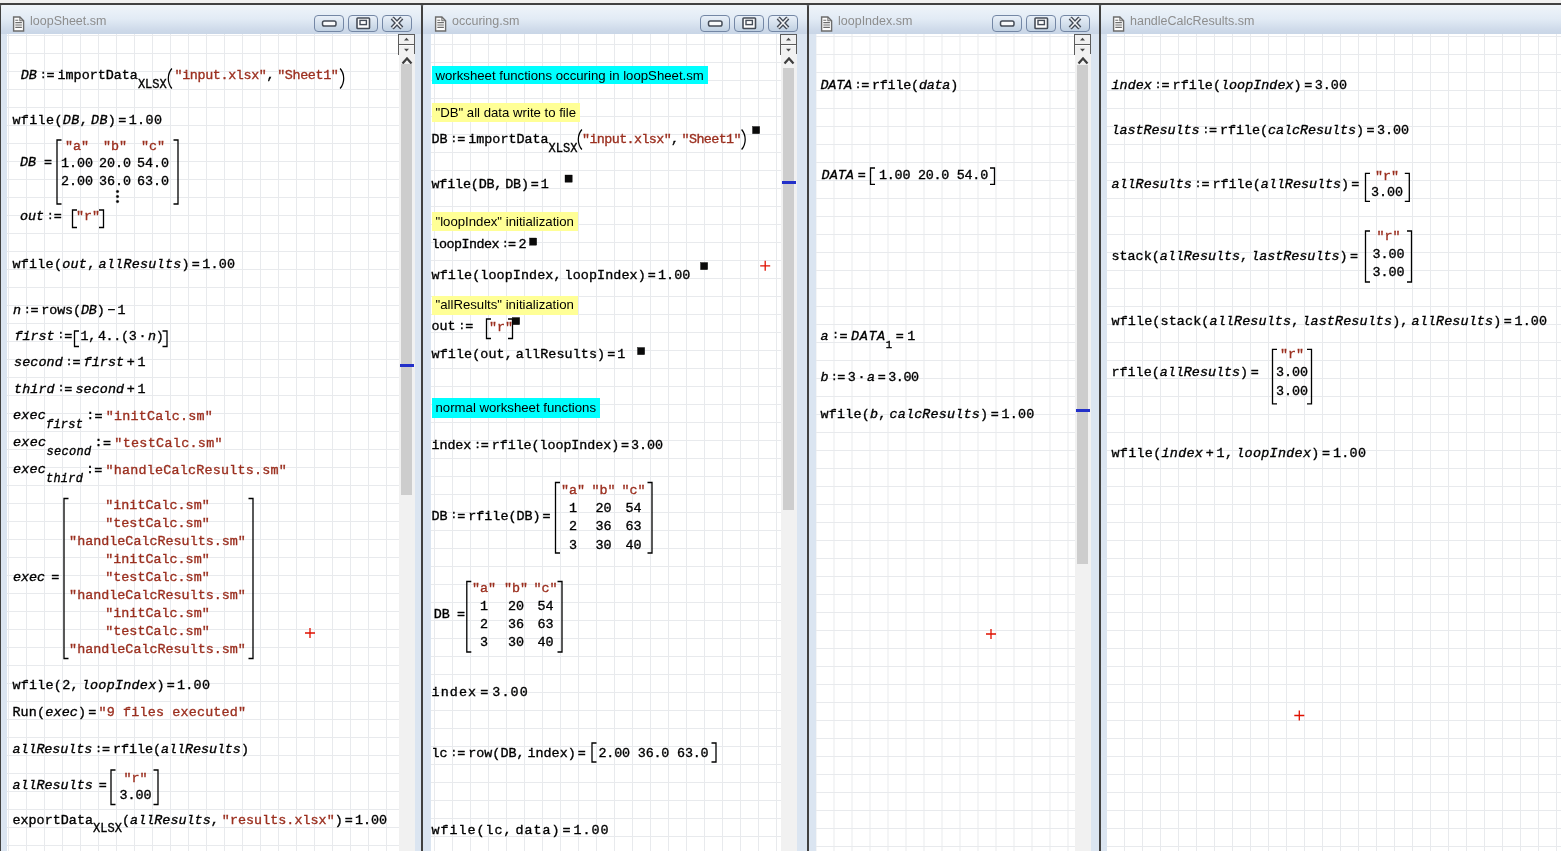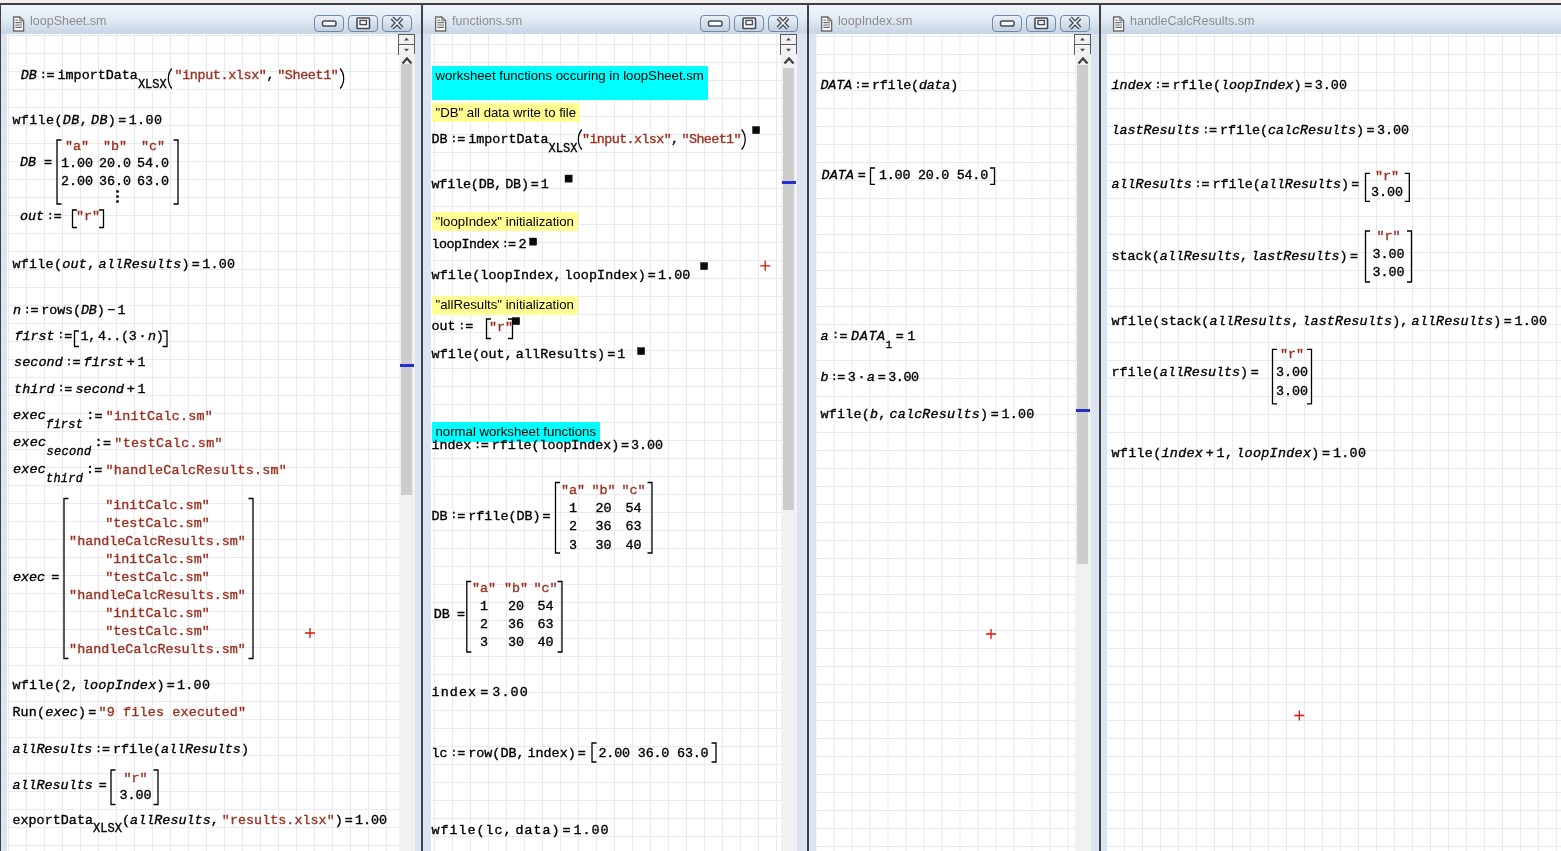--- a/index.html
+++ b/index.html
@@ -79,21 +79,21 @@
       </div>
     </div>
   </div>
 <div class="win" style="left:422px;width:386px;">
     <div class="tbar">
       <span class="ticon"><svg width="13" height="16" viewBox="0 0 13 16">
           <path d="M1.6 1 H7.9 L11.6 4.7 V15 H1.6 Z" fill="#fdfdfd" stroke="#6c6c6c" stroke-width="1.4"></path>
           <path d="M7.9 1 V4.7 H11.6" fill="none" stroke="#6c6c6c" stroke-width="1.1"></path>
           <path d="M3.3 4.2 H6.3 M3.3 6.6 H9.9 M3.3 9 H9.9 M3.3 11.4 H9.9" stroke="#6c6c6c" stroke-width="1.1"></path>
         </svg></span>
-      <span class="ttxt">functions.sm</span>
+      <span class="ttxt">occuring.sm</span>
       <span class="btns">
         <span class="btn">
           <svg width="30" height="16" viewBox="0 0 30 16">
             <rect x="8.5" y="6" width="13.5" height="5" rx="1.8" fill="#fafbfc" stroke="#454c57" stroke-width="1.5"></rect>
           </svg>
         </span>
         <span class="btn">
           <svg width="30" height="16" viewBox="0 0 30 16">
             <rect x="9" y="3" width="12.5" height="10.5" rx="0.8" fill="#fdfdfd" stroke="#454c57" stroke-width="1.6"></rect>
             <rect x="12" y="5.4" width="6.4" height="4.2" fill="#fdfdfd" stroke="#454c57" stroke-width="1.4"></rect>
@@ -179,25 +179,25 @@
           <path d="M1.6 1 H7.9 L11.6 4.7 V15 H1.6 Z" fill="#fdfdfd" stroke="#6c6c6c" stroke-width="1.4"></path>
           <path d="M7.9 1 V4.7 H11.6" fill="none" stroke="#6c6c6c" stroke-width="1.1"></path>
           <path d="M3.3 4.2 H6.3 M3.3 6.6 H9.9 M3.3 9 H9.9 M3.3 11.4 H9.9" stroke="#6c6c6c" stroke-width="1.1"></path>
         </svg></span>
       <span class="ttxt">handleCalcResults.sm</span>
     </div>
     <div class="cnt">
       <div class="page" style="left:6px;right:0px;background-position:17px 2px;"></div>
     </div>
   </div>
-<div class="cmt" style="left:431.5px;top:66px;height:34px;line-height:20.5px;background:#00ffff;">worksheet functions occuring in loopSheet.sm</div>
+<div class="cmt" style="left:431.5px;top:66px;height:18px;line-height:20.5px;background:#00ffff;">worksheet functions occuring in loopSheet.sm</div>
 <div class="cmt" style="left:431.5px;top:102.5px;height:19px;line-height:19px;background:#ffff96;">"DB" all data write to file</div>
 <div class="cmt" style="left:431.5px;top:211.5px;height:19px;line-height:19px;background:#ffff96;">"loopIndex" initialization</div>
 <div class="cmt" style="left:431.5px;top:296px;height:18.5px;line-height:18.5px;background:#ffff96;">"allResults" initialization</div>
-<div class="cmt" style="left:431.5px;top:422px;height:20px;line-height:20px;background:#00ffff;">normal worksheet functions</div>
+<div class="cmt" style="left:431.5px;top:398px;height:20px;line-height:20px;background:#00ffff;">normal worksheet functions</div>
 <svg class="overlay" width="1561" height="851" font-family="Liberation Mono, monospace" fill="#000" stroke="#000" stroke-width="0.35">
 <text x="20.8" y="79.0" font-size="13.4"><tspan font-style="italic">DB</tspan><tspan dx="3.0" font-size="11.0" dy="-1.2">:</tspan><tspan dy="1.2" font-size="13.4">=</tspan><tspan dx="3.0">importData</tspan><tspan dy="8.5" font-size="12.0">XLSX</tspan></text>
 <path d="M 171.9 68.5 C 167.1 74.1 167.1 82.9 171.9 88.5" fill="none" stroke="#000" stroke-width="1.25"></path>
 <path d="M 340.1 68.5 C 344.9 74.1 344.9 82.9 340.1 88.5" fill="none" stroke="#000" stroke-width="1.25"></path>
 <text x="174.5" y="79.0" font-size="13.4" letter-spacing="-0.37"><tspan fill="#9b2f1f" stroke="#9b2f1f">"input.xlsx"</tspan><tspan>,</tspan><tspan dx="3.0" fill="#9b2f1f" stroke="#9b2f1f">"Sheet1"</tspan></text>
 <text x="12.4" y="123.5" font-size="13.4" letter-spacing="0.37"><tspan>wfile(</tspan><tspan font-style="italic">DB</tspan><tspan>,</tspan><tspan dx="3.0" font-style="italic">DB</tspan><tspan>)</tspan><tspan dx="2.0">=</tspan><tspan dx="2.0">1.00</tspan></text>
 <text x="20.0" y="166.0" font-size="13.4"><tspan font-style="italic">DB</tspan><tspan dx="8.0">=</tspan></text>
 <path d="M 61.5 140.0 L 57.0 140.0 L 57.0 204.0 L 61.5 204.0" fill="none" stroke="#000" stroke-width="1.3"></path>
     <path d="M 173.5 140.0 L 178.0 140.0 L 178.0 204.0 L 173.5 204.0" fill="none" stroke="#000" stroke-width="1.3"></path>
     <text x="77.0" y="149.5" font-size="13.4" text-anchor="middle" fill="#9b2f1f" stroke="#9b2f1f">"a"</text>

